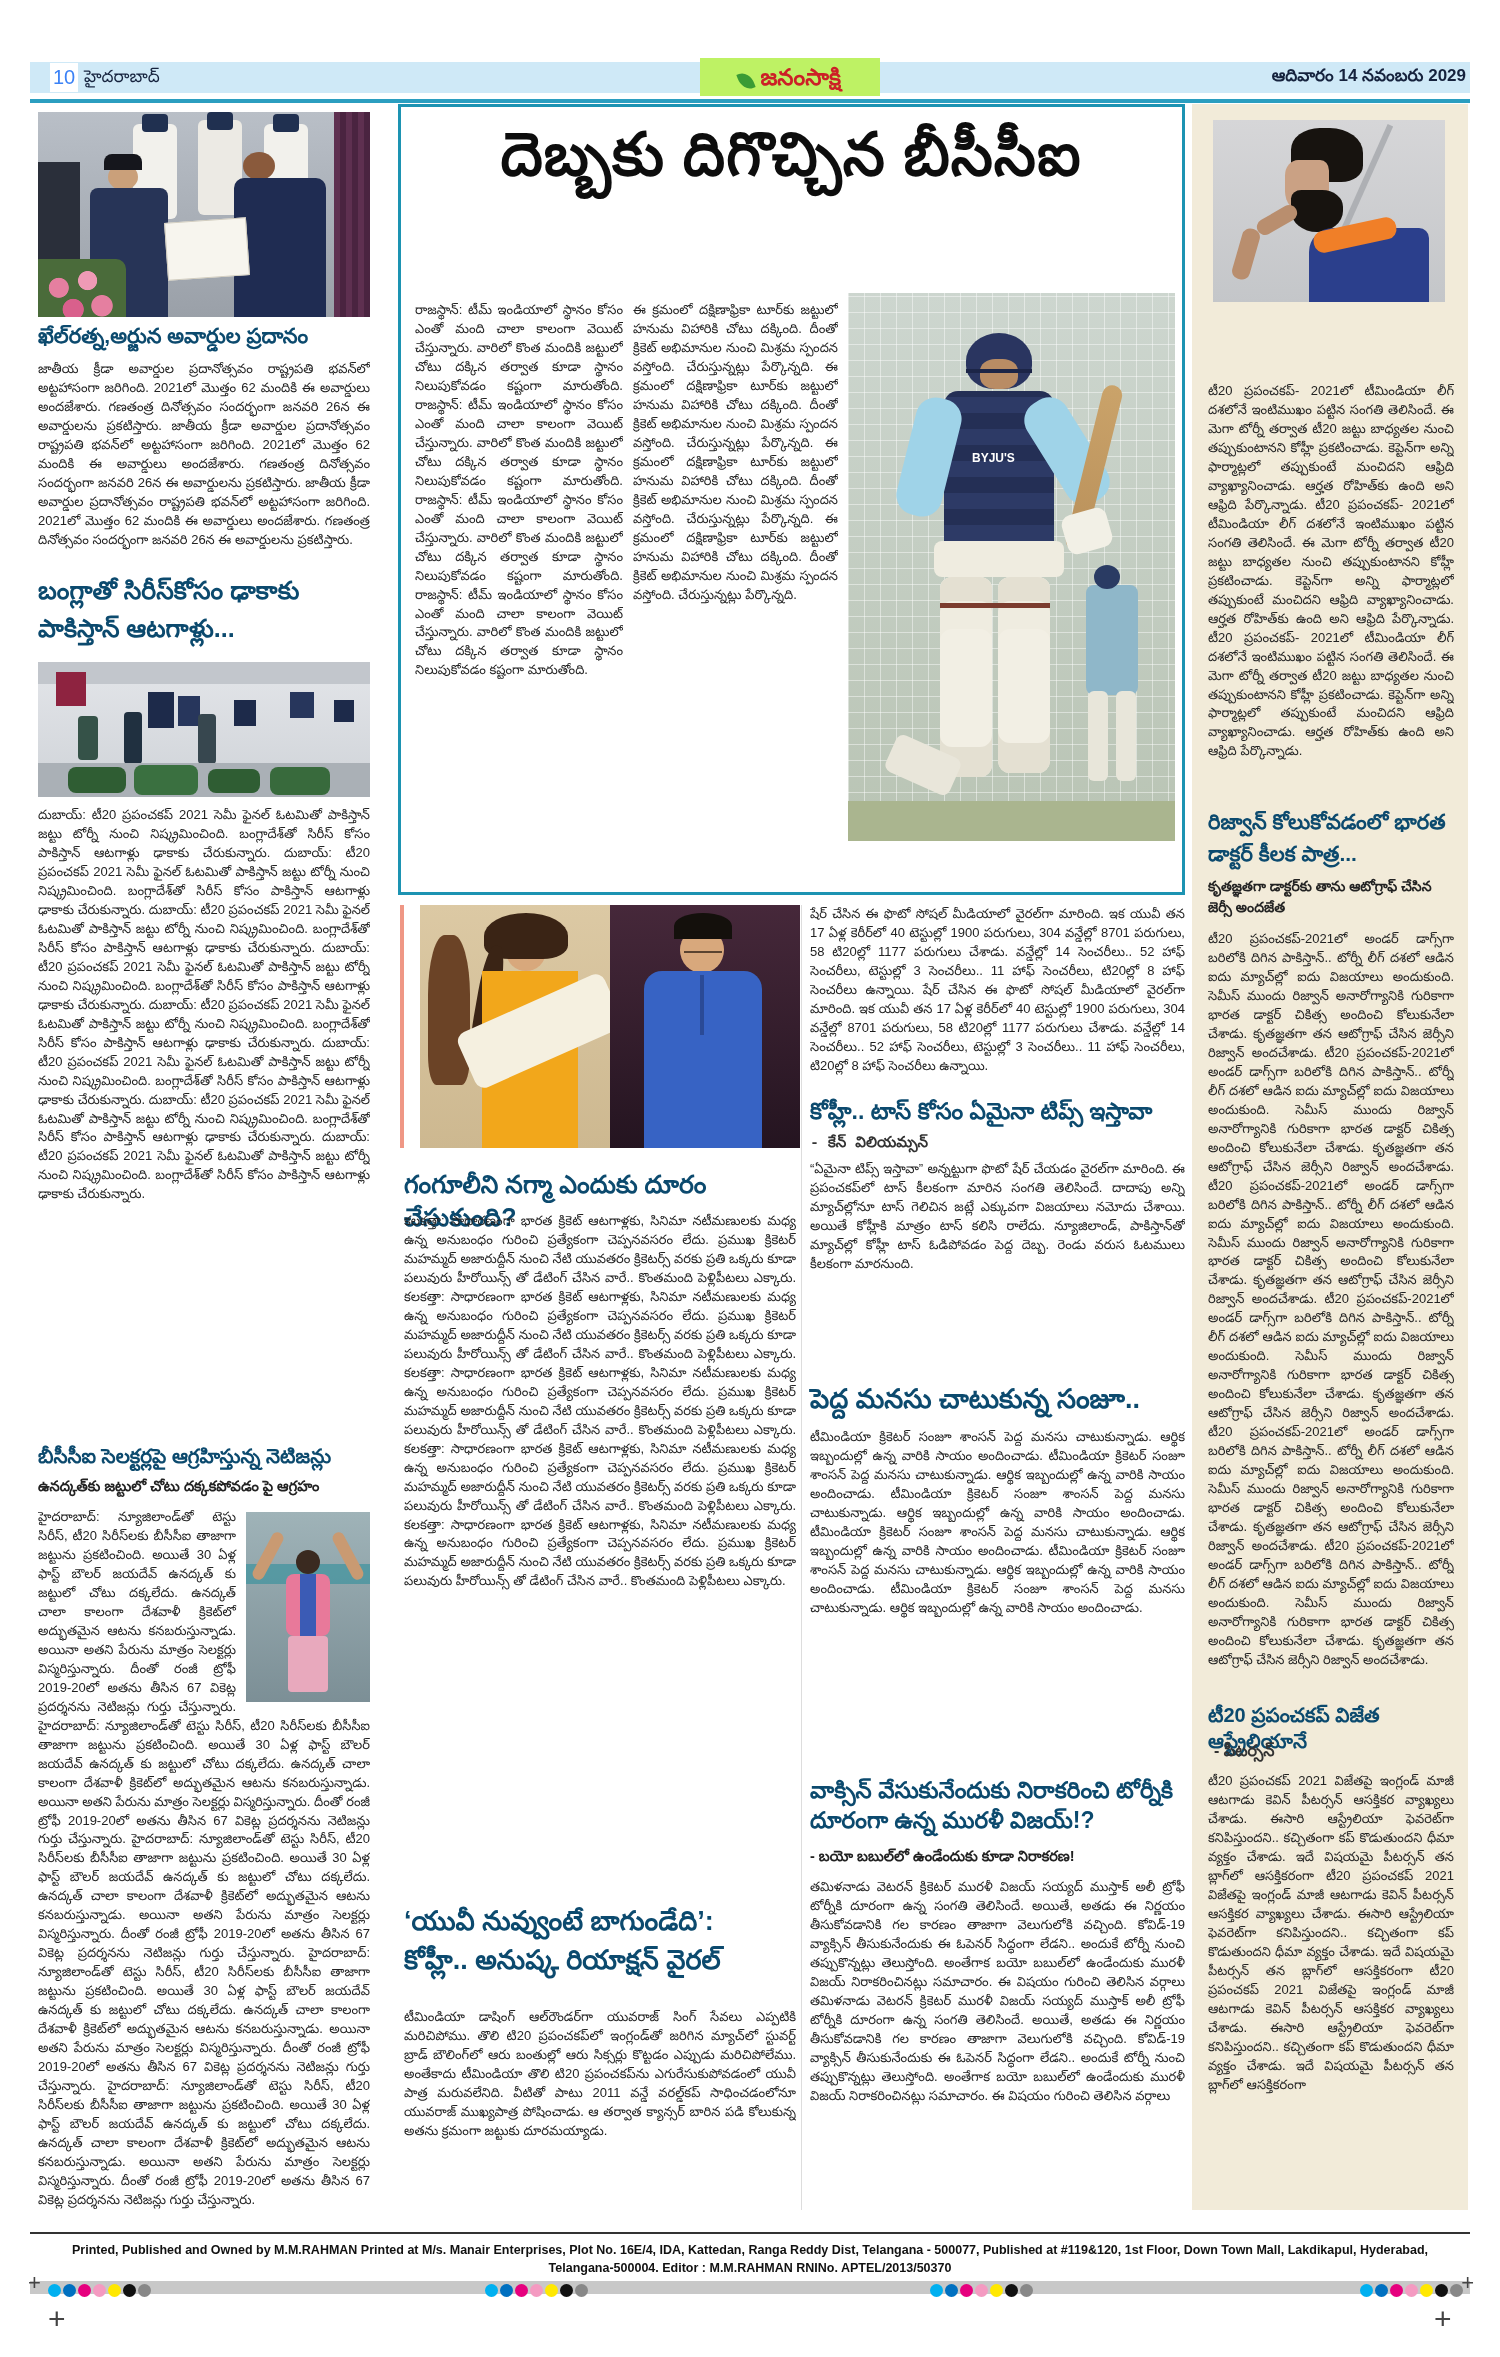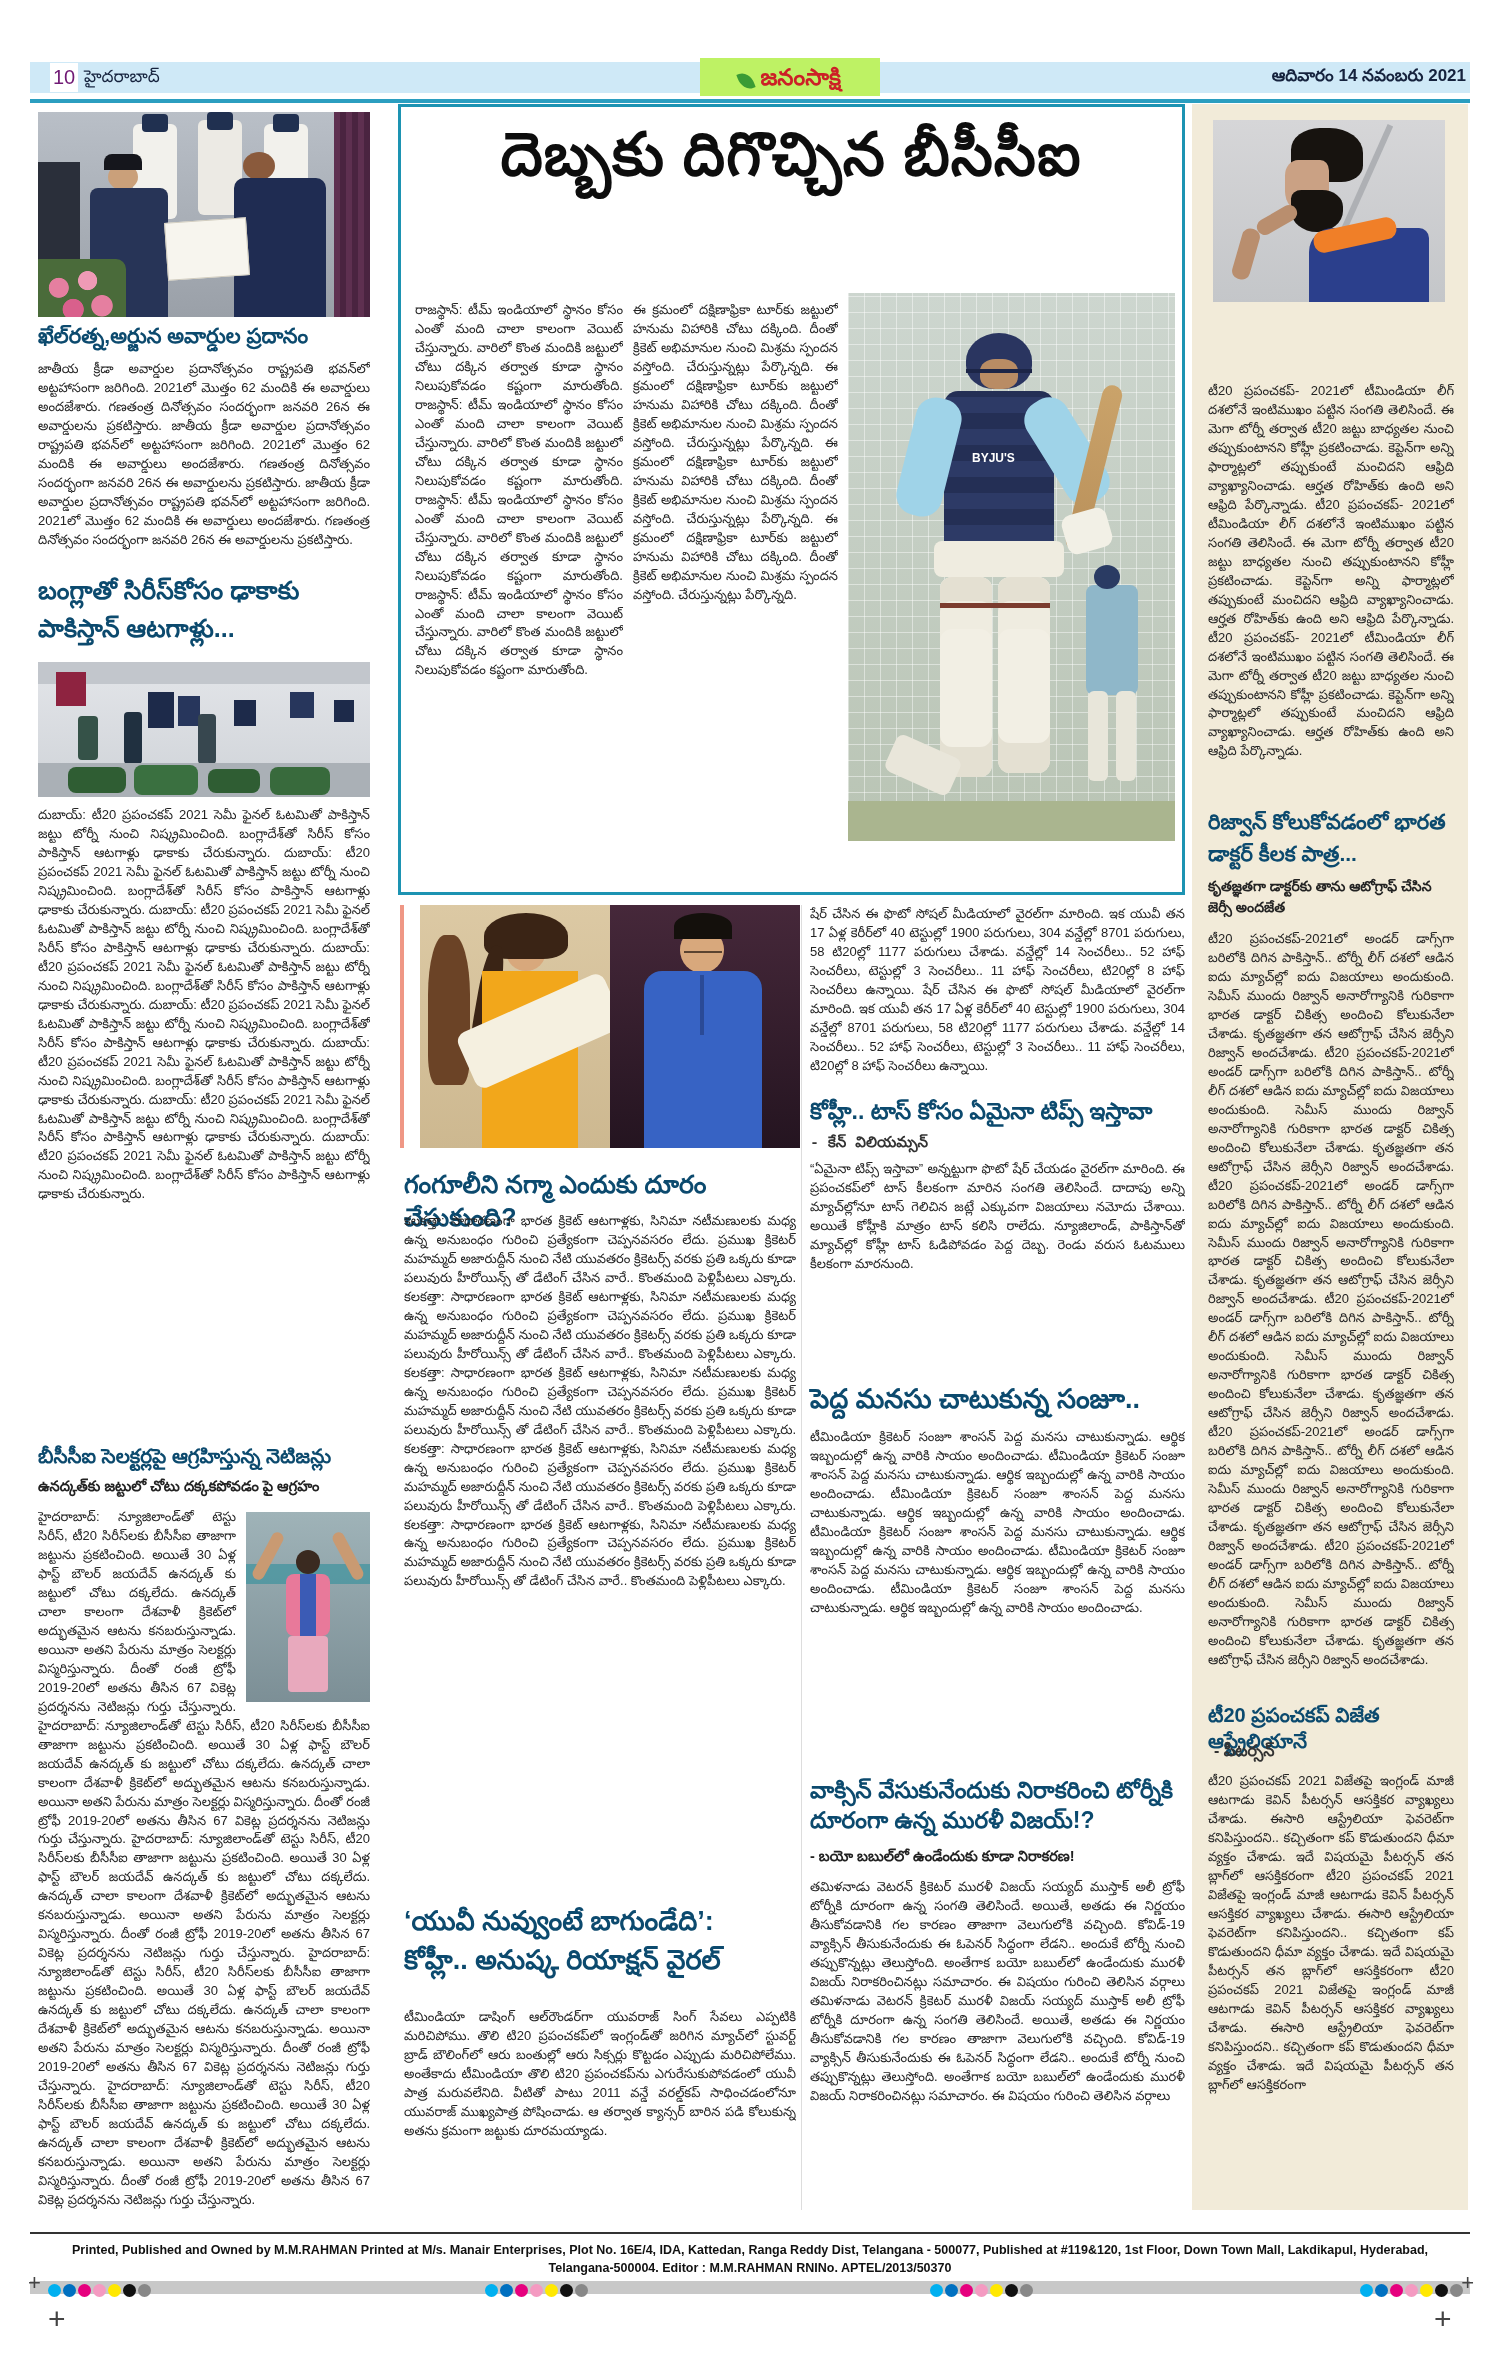--- a/index.html
+++ b/index.html
@@ -18,28 +18,28 @@
   .regdot{width:13px;height:13px;border-radius:50%;display:inline-block;margin-right:2px;vertical-align:middle;}
   .cropmark{font-size:30px;color:#444;font-weight:normal;}
 </style>
 </head>
 <body>
 
 <div id="page">
 
   <div class="abs" style="left:30px;top:62px;width:1440px;height:31px;background:#cfe9f7;"></div>
   <div class="abs" style="left:50px;top:63px;width:28px;height:29px;background:#fff;text-align:center;">
-    <span style="font-size:20px;line-height:29px;color:#701a75;">10</span>
+    <span style="font-size:20px;line-height:29px;color:#3b82f6;">10</span>
   </div>
   <div class="abs" style="left:84px;top:67px;font-size:17px;color:#15223d;">హైదరాబాద్</div>
   <div class="abs" style="left:700px;top:58px;width:180px;height:38px;background:#bef264;text-align:center;">
     <span style="display:inline-block;width:14px;height:18px;background:#3a9b35;border-radius:0 80% 0 80%;transform:rotate(-20deg);vertical-align:middle;margin-right:3px;"></span>
     <span style="font-size:23px;font-weight:bold;color:#cc2027;line-height:38px;">జనంసాక్షి</span>
   </div>
-  <div class="abs" style="right:34px;top:66px;font-size:17px;color:#15223d;font-weight:bold;">ఆదివారం 14 నవంబరు 2021</div>
+  <div class="abs" style="right:34px;top:66px;font-size:17px;color:#15223d;font-weight:bold;">ఆదివారం 14 నవంబరు 2029</div>
   <div class="abs" style="left:30px;top:99px;width:1440px;height:4px;background:#2b9ec0;"></div>
 
   <div class="ph" style="left:38px;top:112px;width:332px;height:205px;background:linear-gradient(#b9bfc7,#9aa0a8);">
     <div class="abs" style="right:0;top:0;width:36px;height:100%;background:repeating-linear-gradient(90deg,#5e3050 0 6px,#4a2440 6px 12px);"></div>
     <div class="abs" style="left:95px;top:12px;width:44px;height:95px;background:#f2f1ec;border-radius:6px;"></div>
     <div class="abs" style="left:160px;top:8px;width:44px;height:95px;background:#eceae4;border-radius:6px;"></div>
     <div class="abs" style="left:226px;top:12px;width:44px;height:95px;background:#f2f1ec;border-radius:6px;"></div>
     <div class="abs" style="left:104px;top:2px;width:26px;height:18px;background:#203050;border-radius:4px;"></div>
     <div class="abs" style="left:169px;top:0;width:26px;height:18px;background:#203050;border-radius:4px;"></div>
     <div class="abs" style="left:235px;top:2px;width:26px;height:18px;background:#203050;border-radius:4px;"></div>

